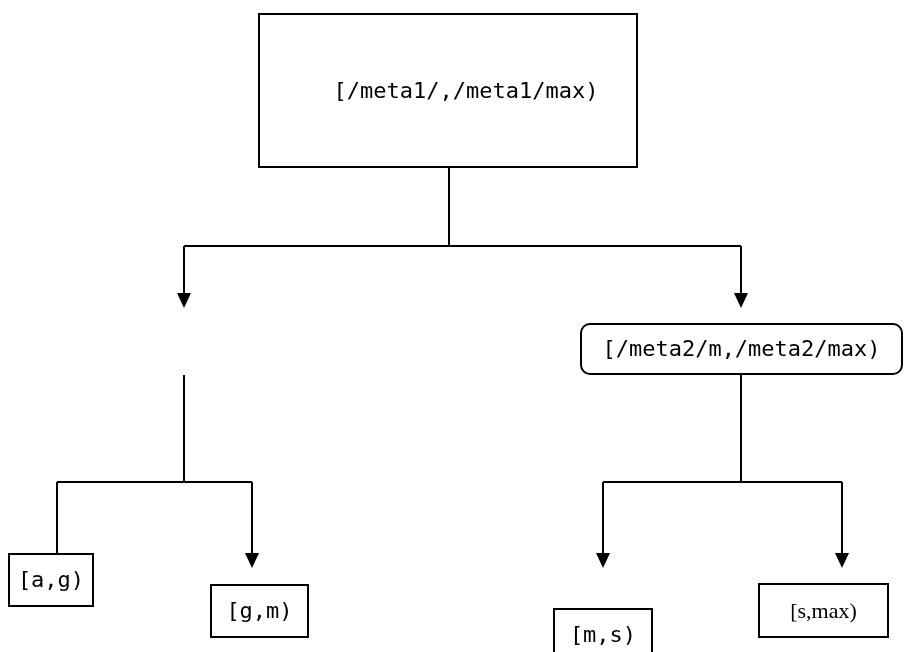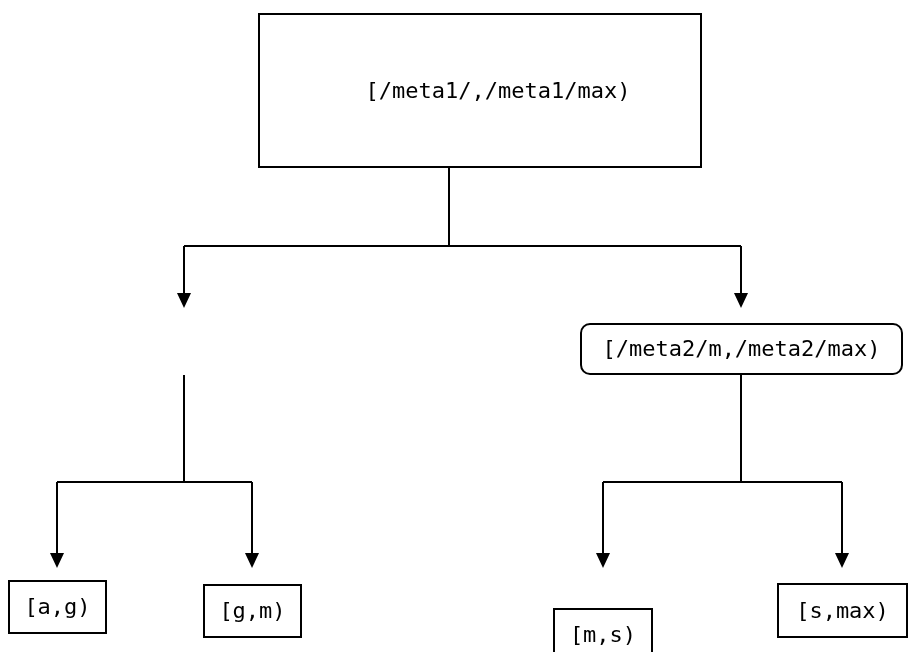--- a/index.html
+++ b/index.html
@@ -41,27 +41,27 @@
     display: flex;
     align-items: center;
     justify-content: center;
     border: 2px solid var(--line);
     background: var(--bg);
     color: var(--line);
     font-size: 22px;
     line-height: 1;
     white-space: nowrap;
   }
-  .node-root    { left: 258px; top: 13px;  width: 444px; height: 155px; padding-left: 36px; }
+  .node-root    { left: 258px; top: 13px;  width: 380px; height: 155px; padding-left: 36px; }
   .node-left    { left: 22px;  top: 323px; width: 325px; height: 52px; }
   .node-right   { left: 580px; top: 323px; width: 323px; height: 52px; border-radius: 10px; }
-  .node-leaf-ag   { left: 8px;   top: 580px; width: 99px;  height: 54px; }
-  .node-leaf-gm   { left: 203px; top: 584px; width: 99px;  height: 54px; }
+  .node-leaf-ag   { left: 8px;   top: 553px; width: 86px;  height: 54px; }
+  .node-leaf-gm   { left: 210px; top: 584px; width: 99px;  height: 54px; }
   .node-leaf-ms   { left: 553px; top: 584px; width: 100px; height: 54px; margin-top: 24px; }
-  .node-leaf-smax { left: 777px; top: 583px; width: 131px; height: 55px; }
+  .node-leaf-smax { left: 758px; top: 583px; width: 131px; height: 55px; font-family: Liberation Serif, serif; }
 </style>
 </head>
 <body>
 
 <div class="canvas">
 
   <svg class="connectors" viewBox="0 0 912 652" xmlns="http://www.w3.org/2000/svg">
 
     <g>
       <path d="M449 168 L449 246 M184 246 L741 246 M184 246 L184 293 M741 246 L741 293"></path>

